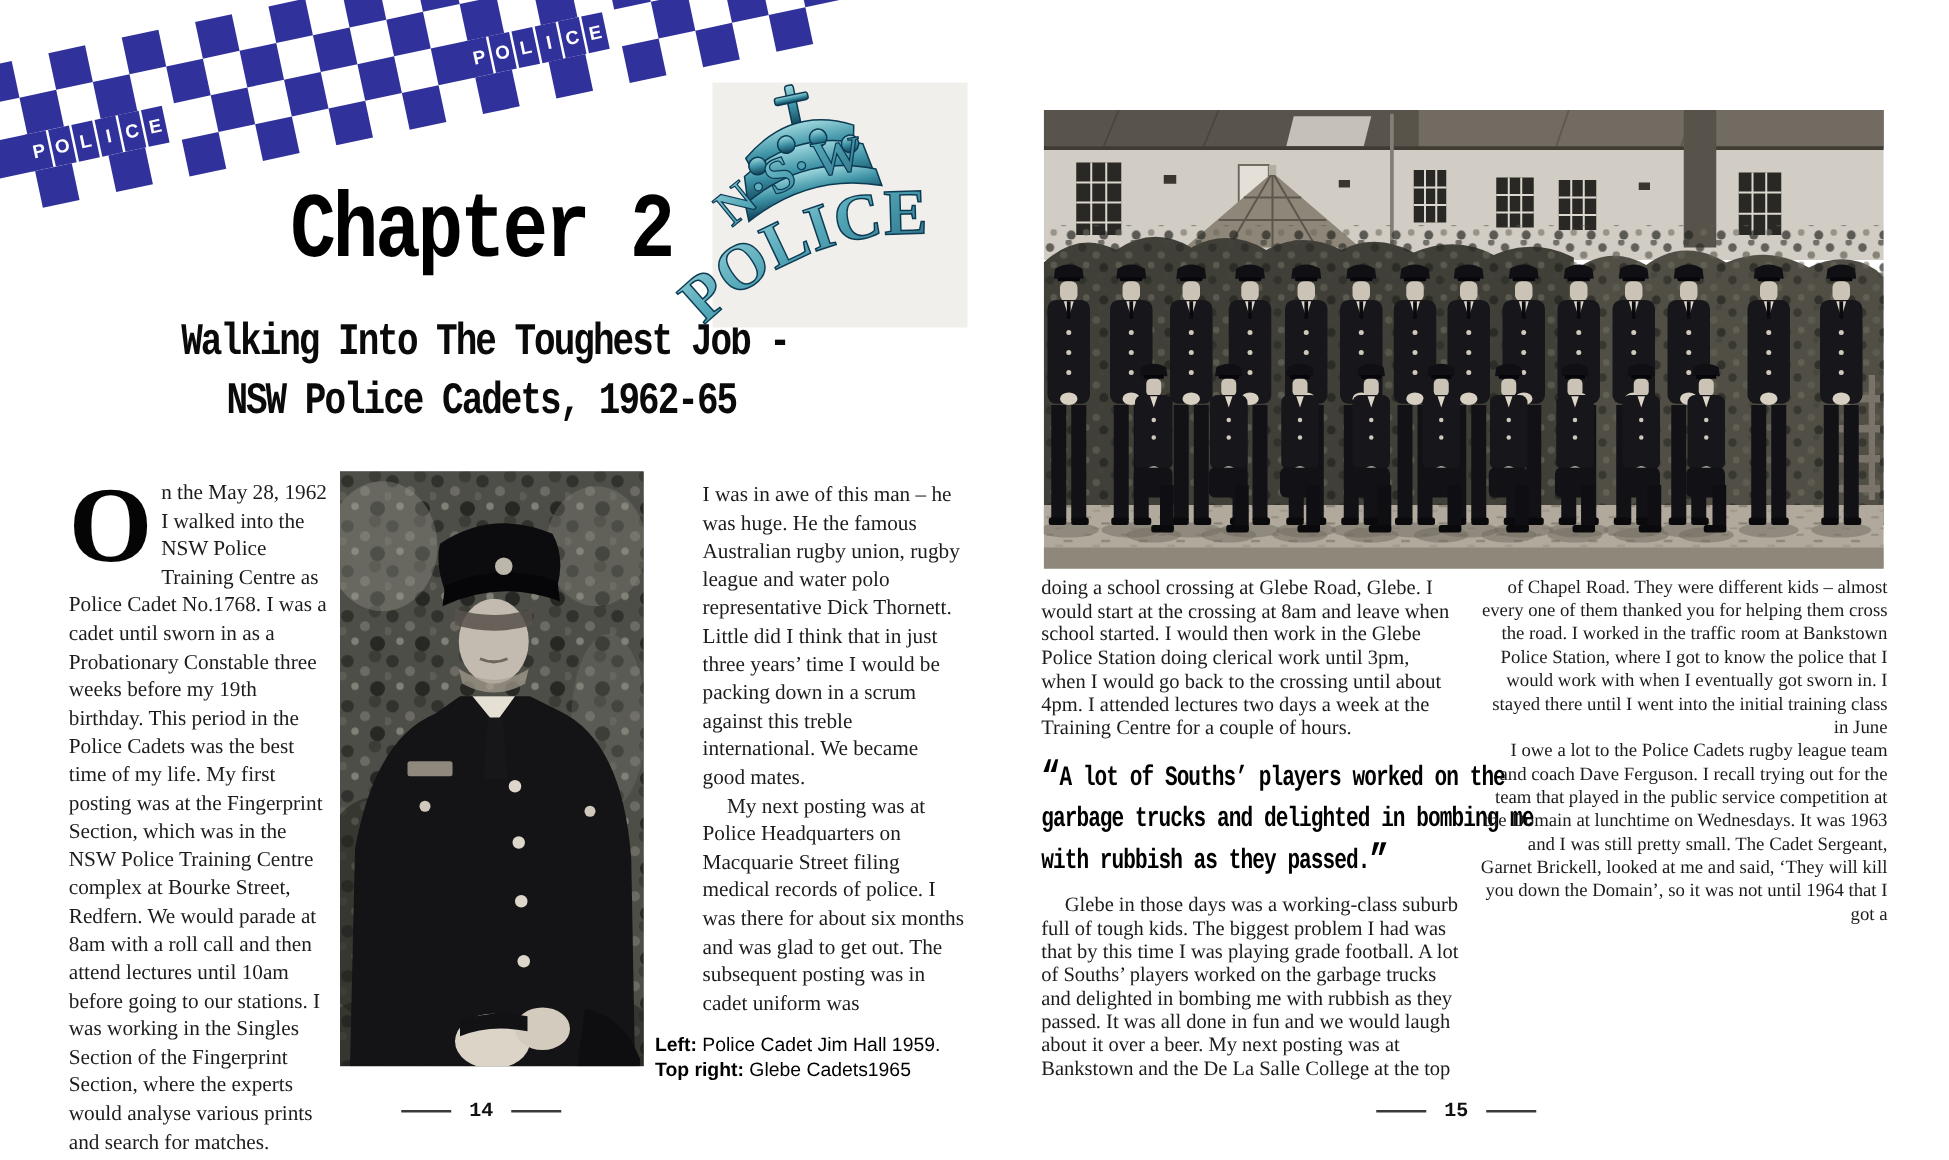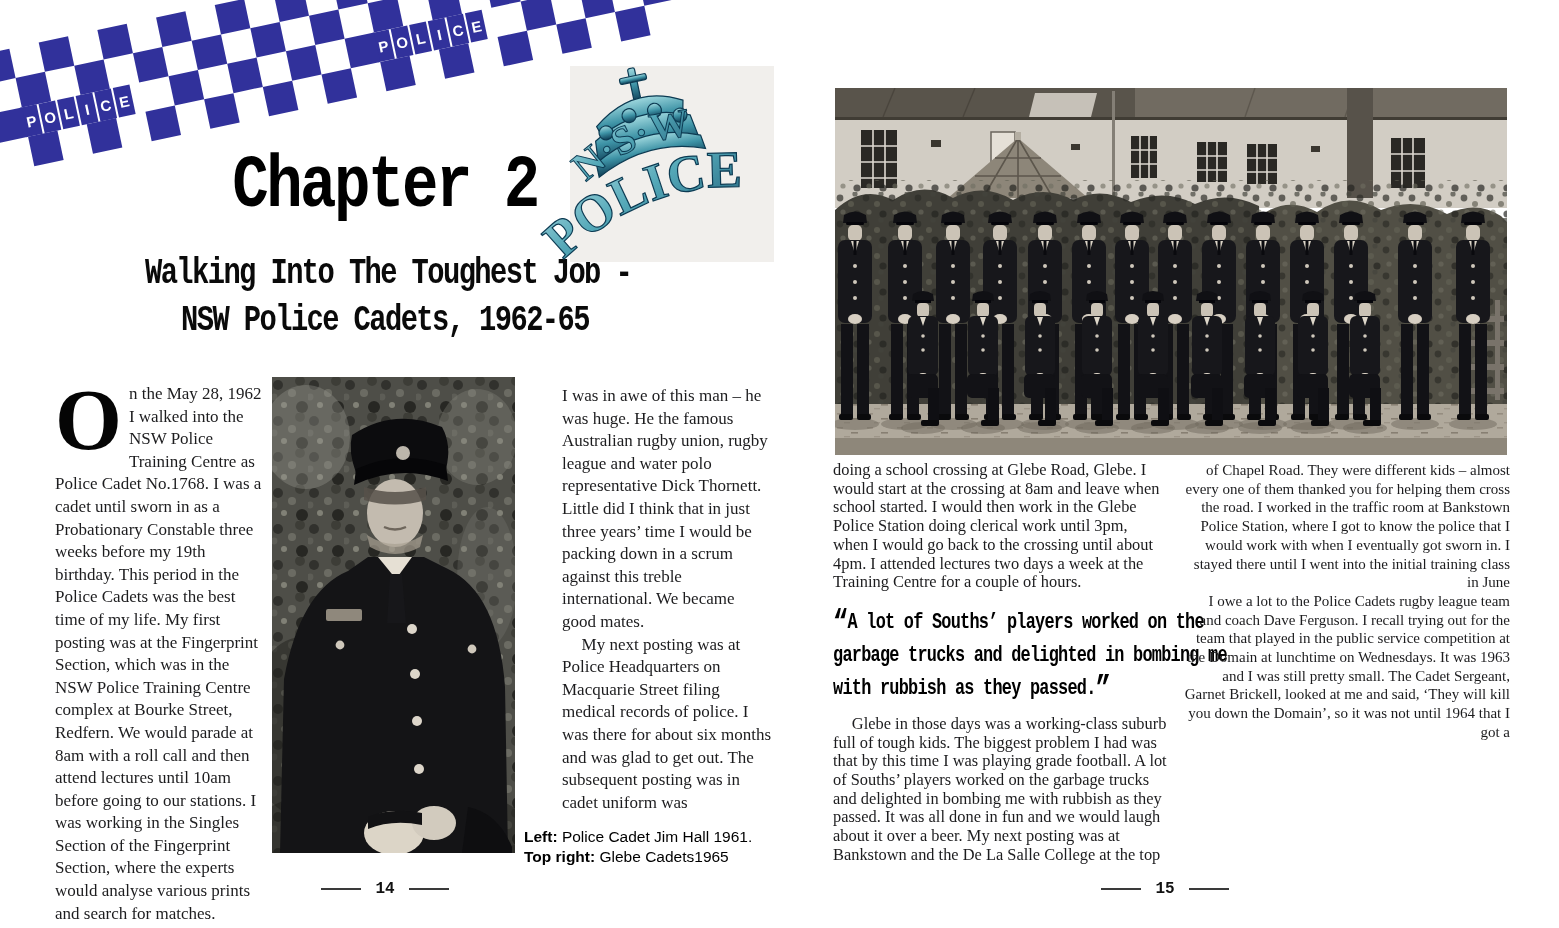--- a/index.html
+++ b/index.html
@@ -226,21 +226,21 @@
       </g>
     </svg>
   </div>
 
   <div class="lp-col3 bodytext">
     <p>I was in awe of this man – he was huge. He the famous Australian rugby union, rugby league and water polo representative Dick Thornett. Little did I think that in just three years’ time I would be packing down in a scrum against this treble international. We became good mates.</p>
     <p class="indent">My next posting was at Police Headquarters on Macquarie Street filing medical records of police. I was there for about six months and was glad to get out. The subsequent posting was in cadet uniform was</p>
   </div>
 
   <div class="lp-caption">
-    <div><b>Left:</b><span> Police Cadet Jim Hall 1961.</span></div>
+    <div><b>Left:</b><span> Police Cadet Jim Hall 1959.</span></div>
     <div><b>Top right:</b><span> Glebe Cadets1965</span></div>
   </div>
 
   <div class="rp-photo">
     <svg width="672" height="367" viewBox="0 0 672 367">
       <defs>
         <pattern id="hedgeP" width="26" height="26" patternUnits="userSpaceOnUse">
           <rect width="26" height="26" fill="none"></rect>
           <circle cx="5" cy="6" r="3.4" fill="#2c2c27" opacity="0.8"></circle>
           <circle cx="16" cy="12" r="3" fill="#616054" opacity="0.8"></circle>

